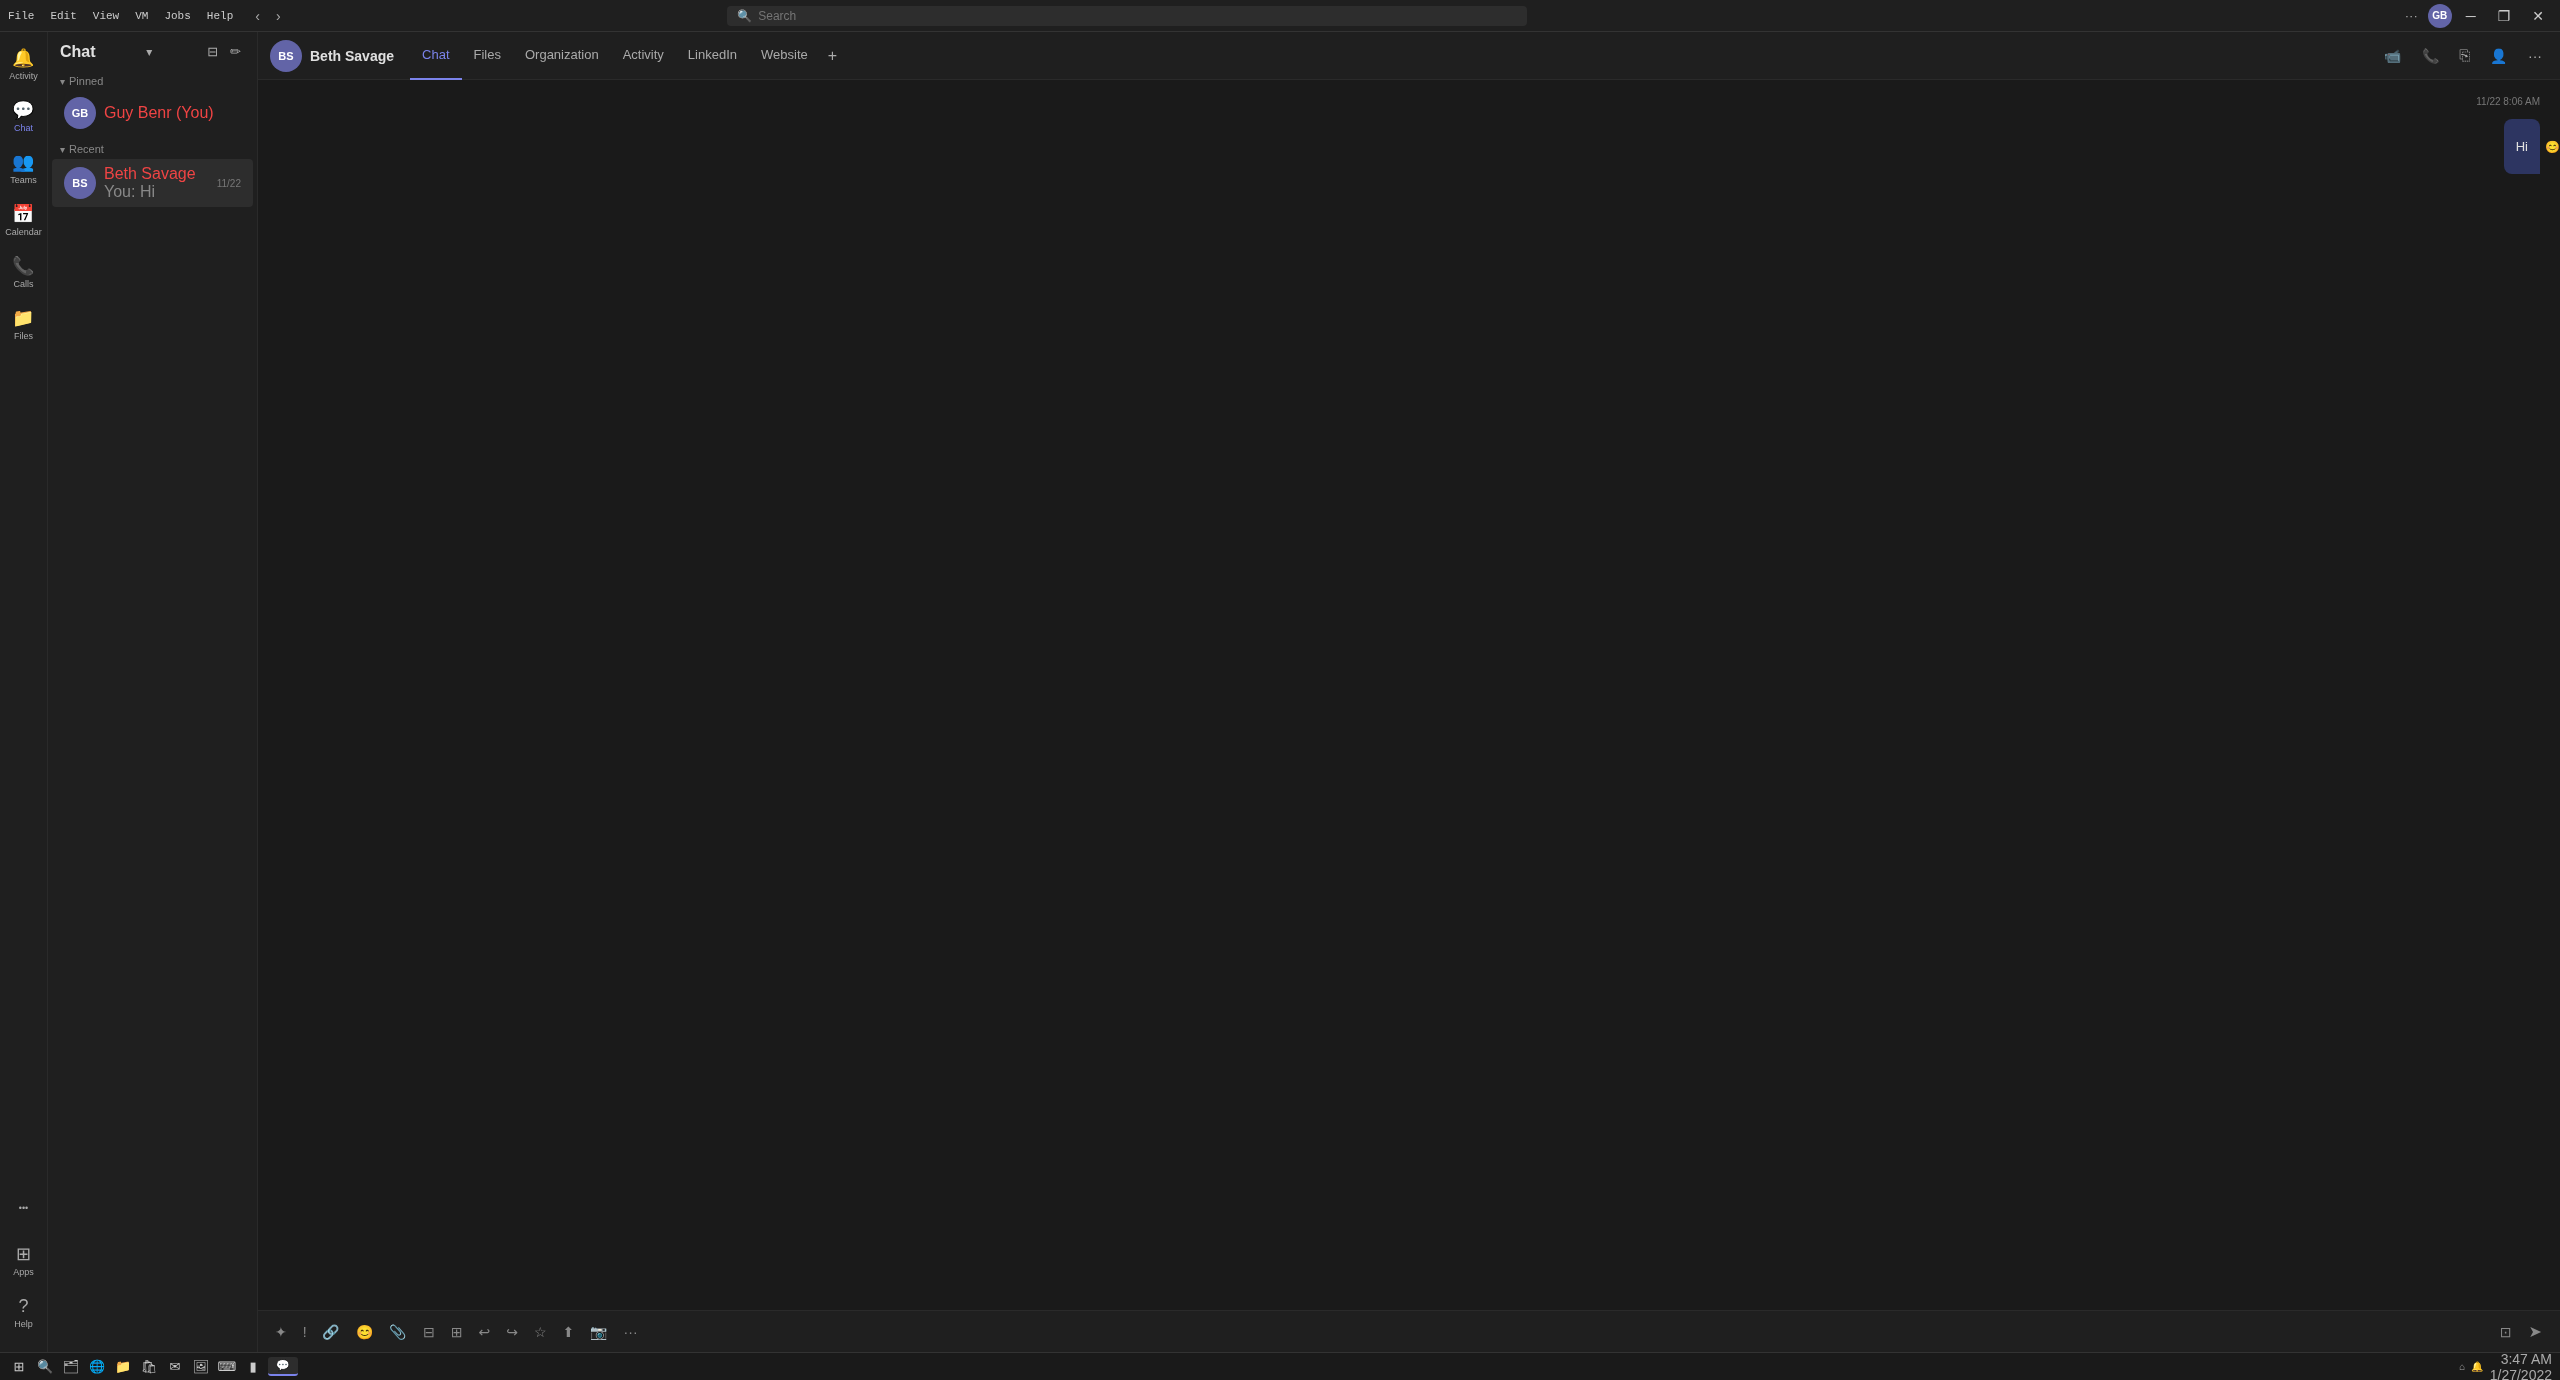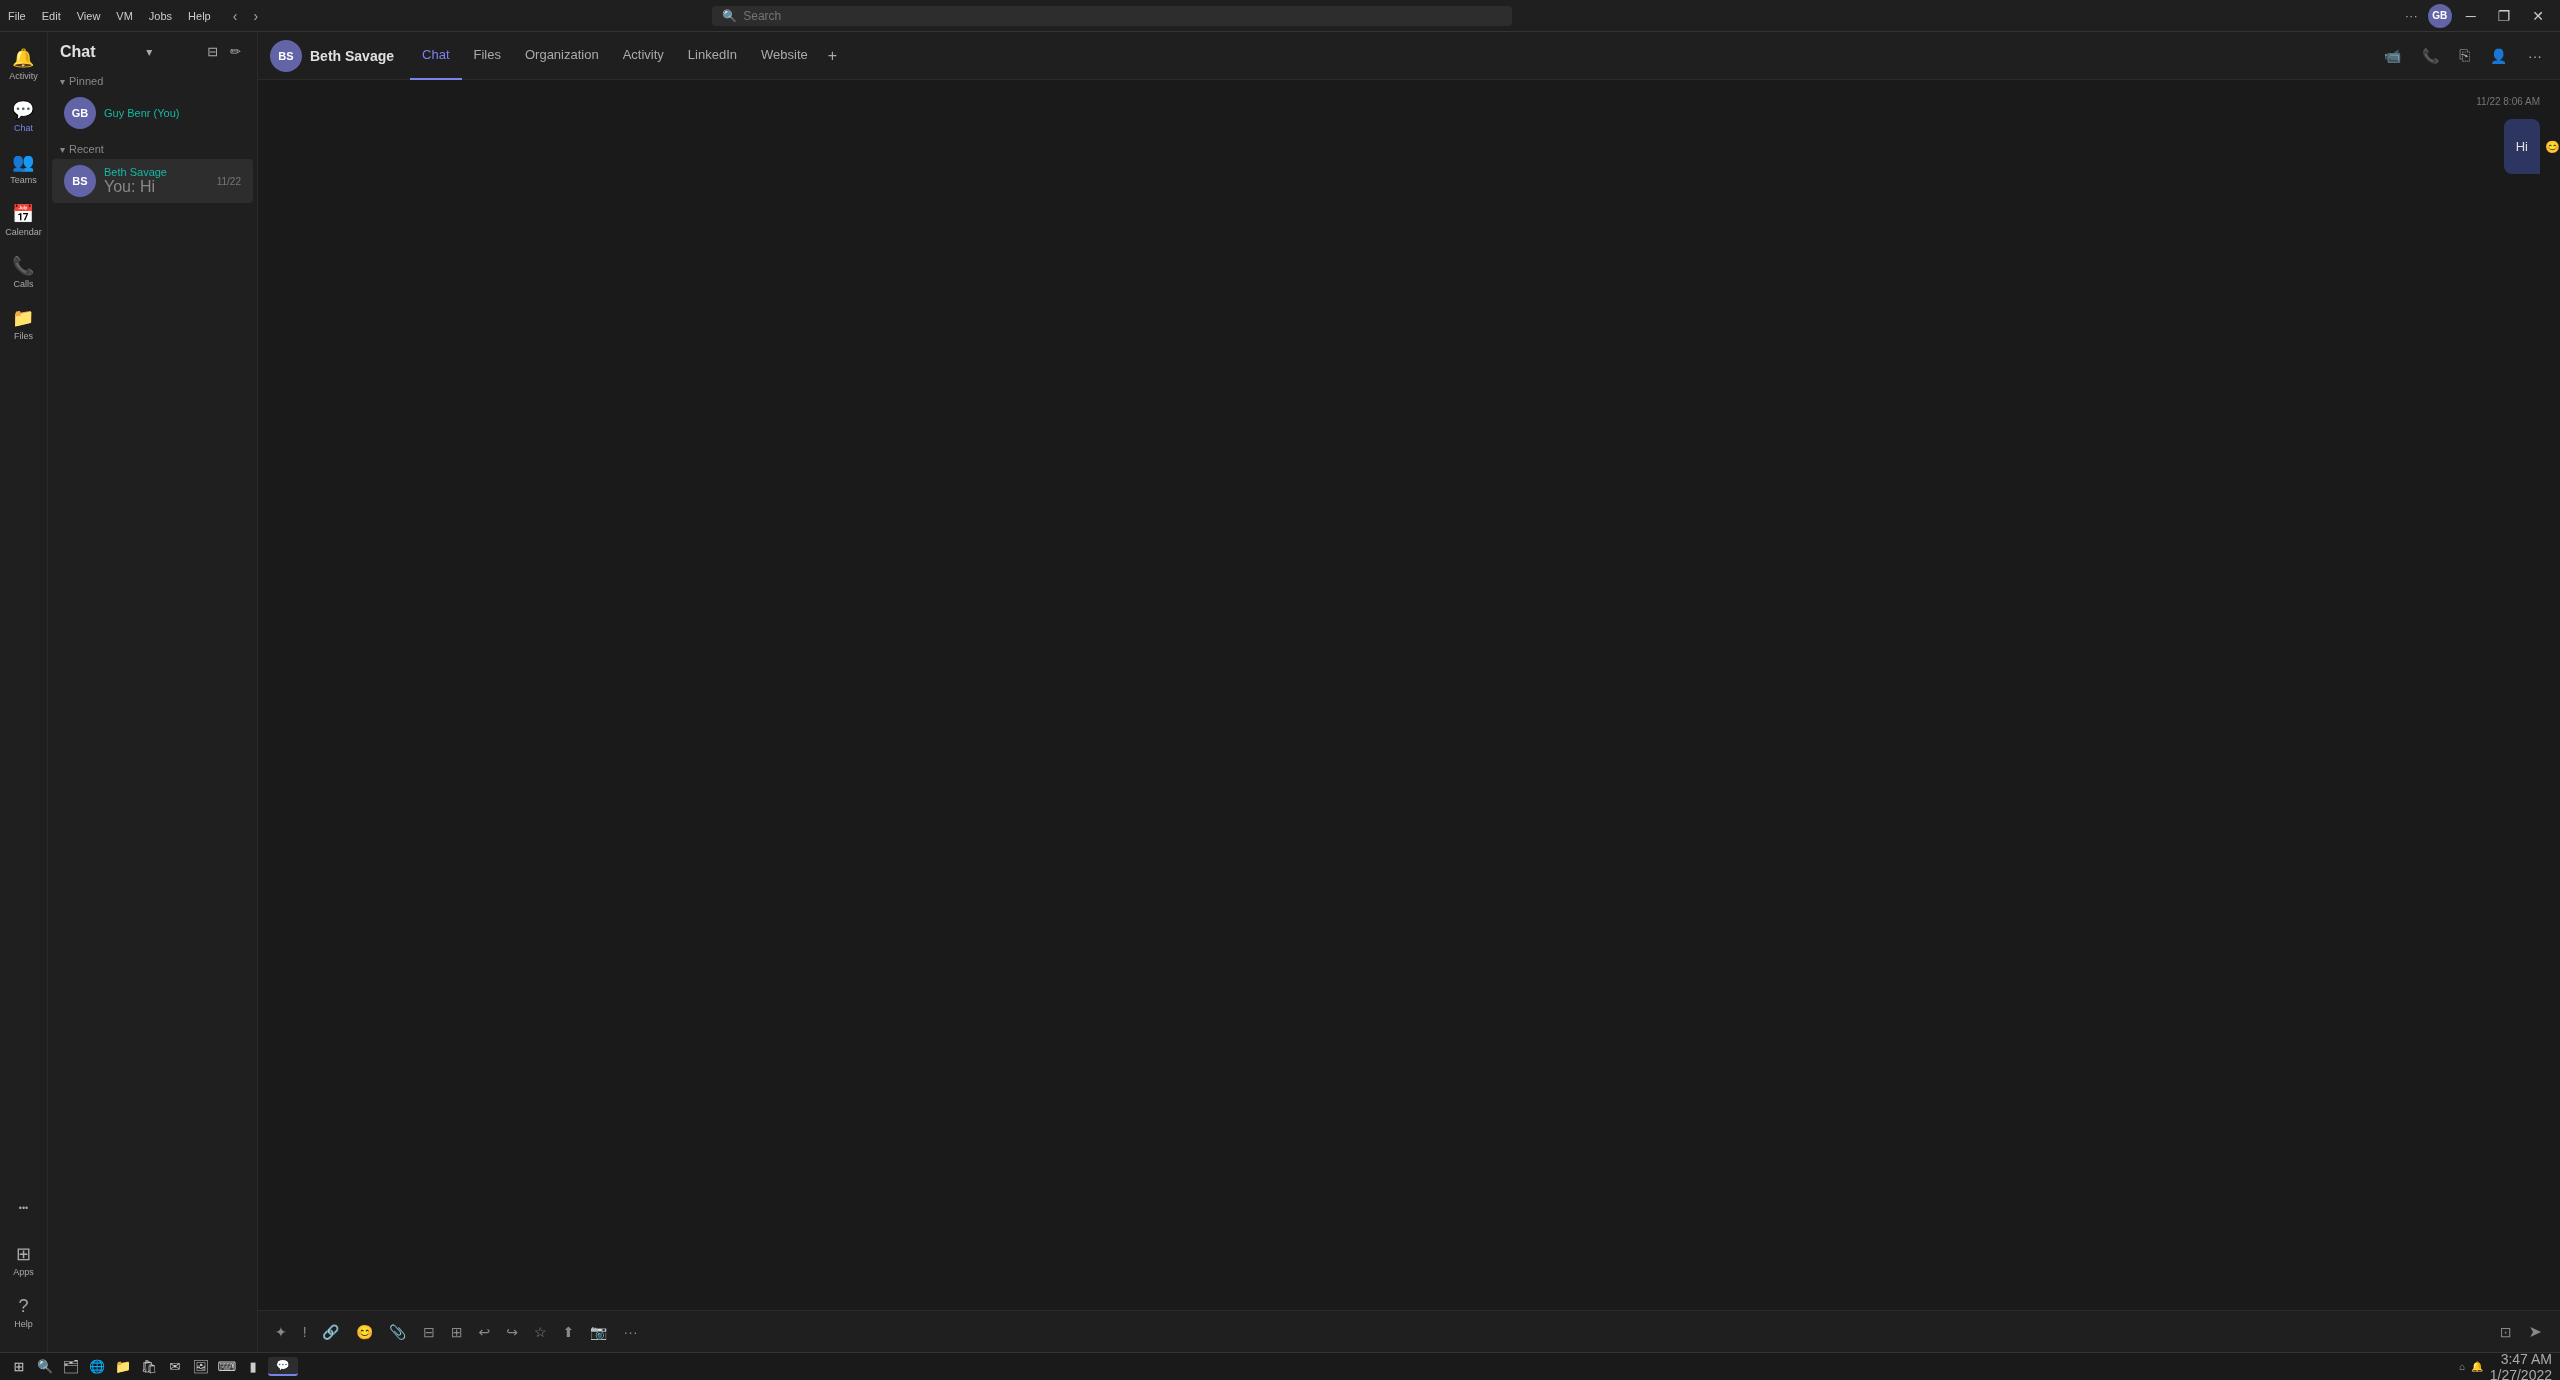--- a/index.html
+++ b/index.html
@@ -26,20 +26,21 @@
       border-bottom: 1px solid #333;
     }
     .title-bar-menu {
       display: flex;
       gap: 16px;
       font-size: 11px;
       color: #ccc;
     }
     .title-bar-menu span {
       cursor: pointer;
+      font-family: Liberation Mono, monospace;
     }
     .title-bar-nav {
       display: flex;
       gap: 4px;
       margin-left: 8px;
     }
     .nav-btn {
       background: none;
       border: none;
       color: #aaa;
@@ -205,22 +206,22 @@
       font-weight: bold;
       color: #fff;
       flex-shrink: 0;
       position: relative;
     }
     .chat-info {
       flex: 1;
       min-width: 0;
     }
     .chat-name {
-      font-size: 11px;
-      color: #14b8a6;
+      font-size: 16px;
+      color: #ef4444;
       white-space: nowrap;
       overflow: hidden;
       text-overflow: ellipsis;
     }
     .chat-preview {
       font-size: 16px;
       color: #888;
       white-space: nowrap;
       overflow: hidden;
       text-overflow: ellipsis;

